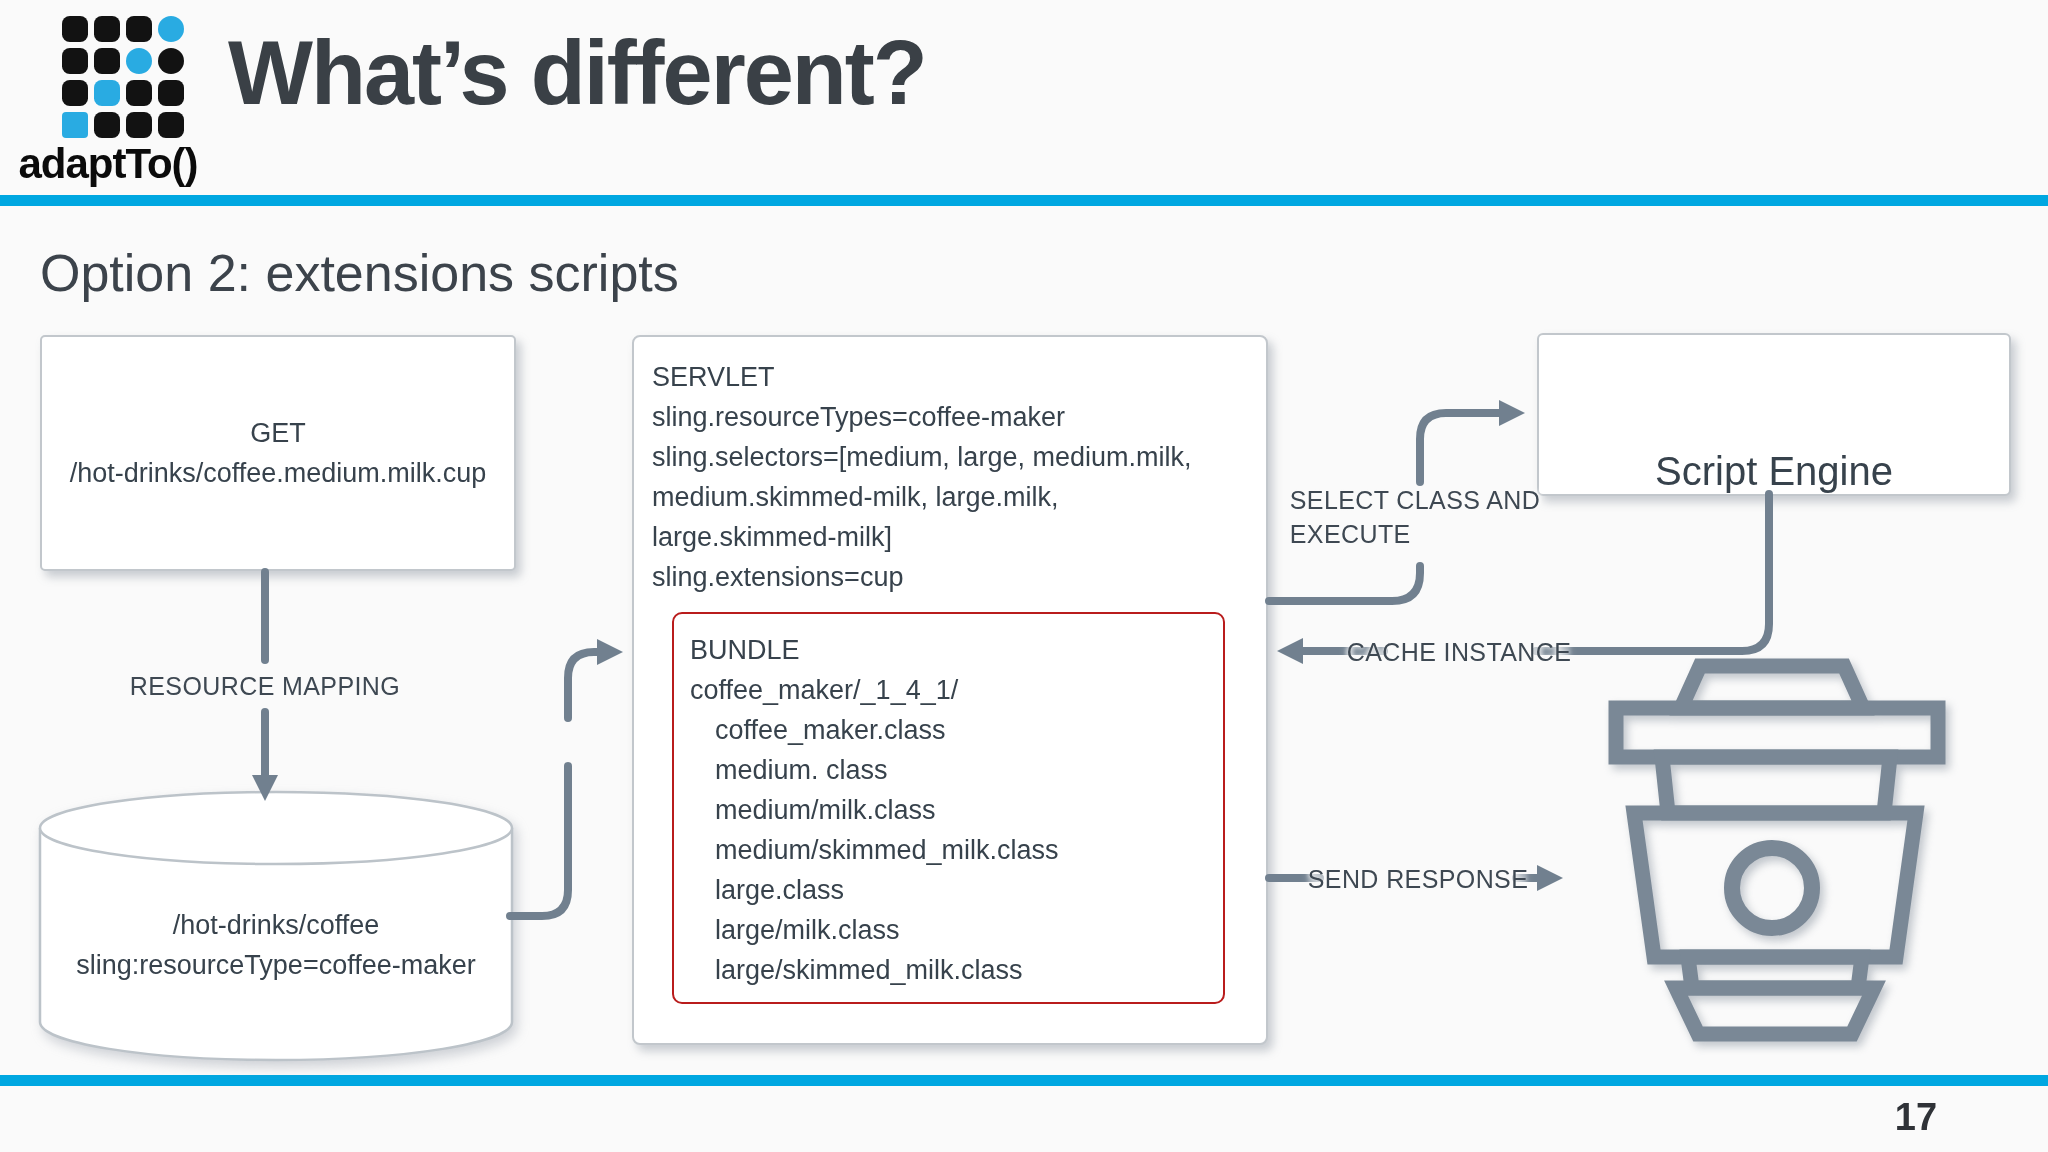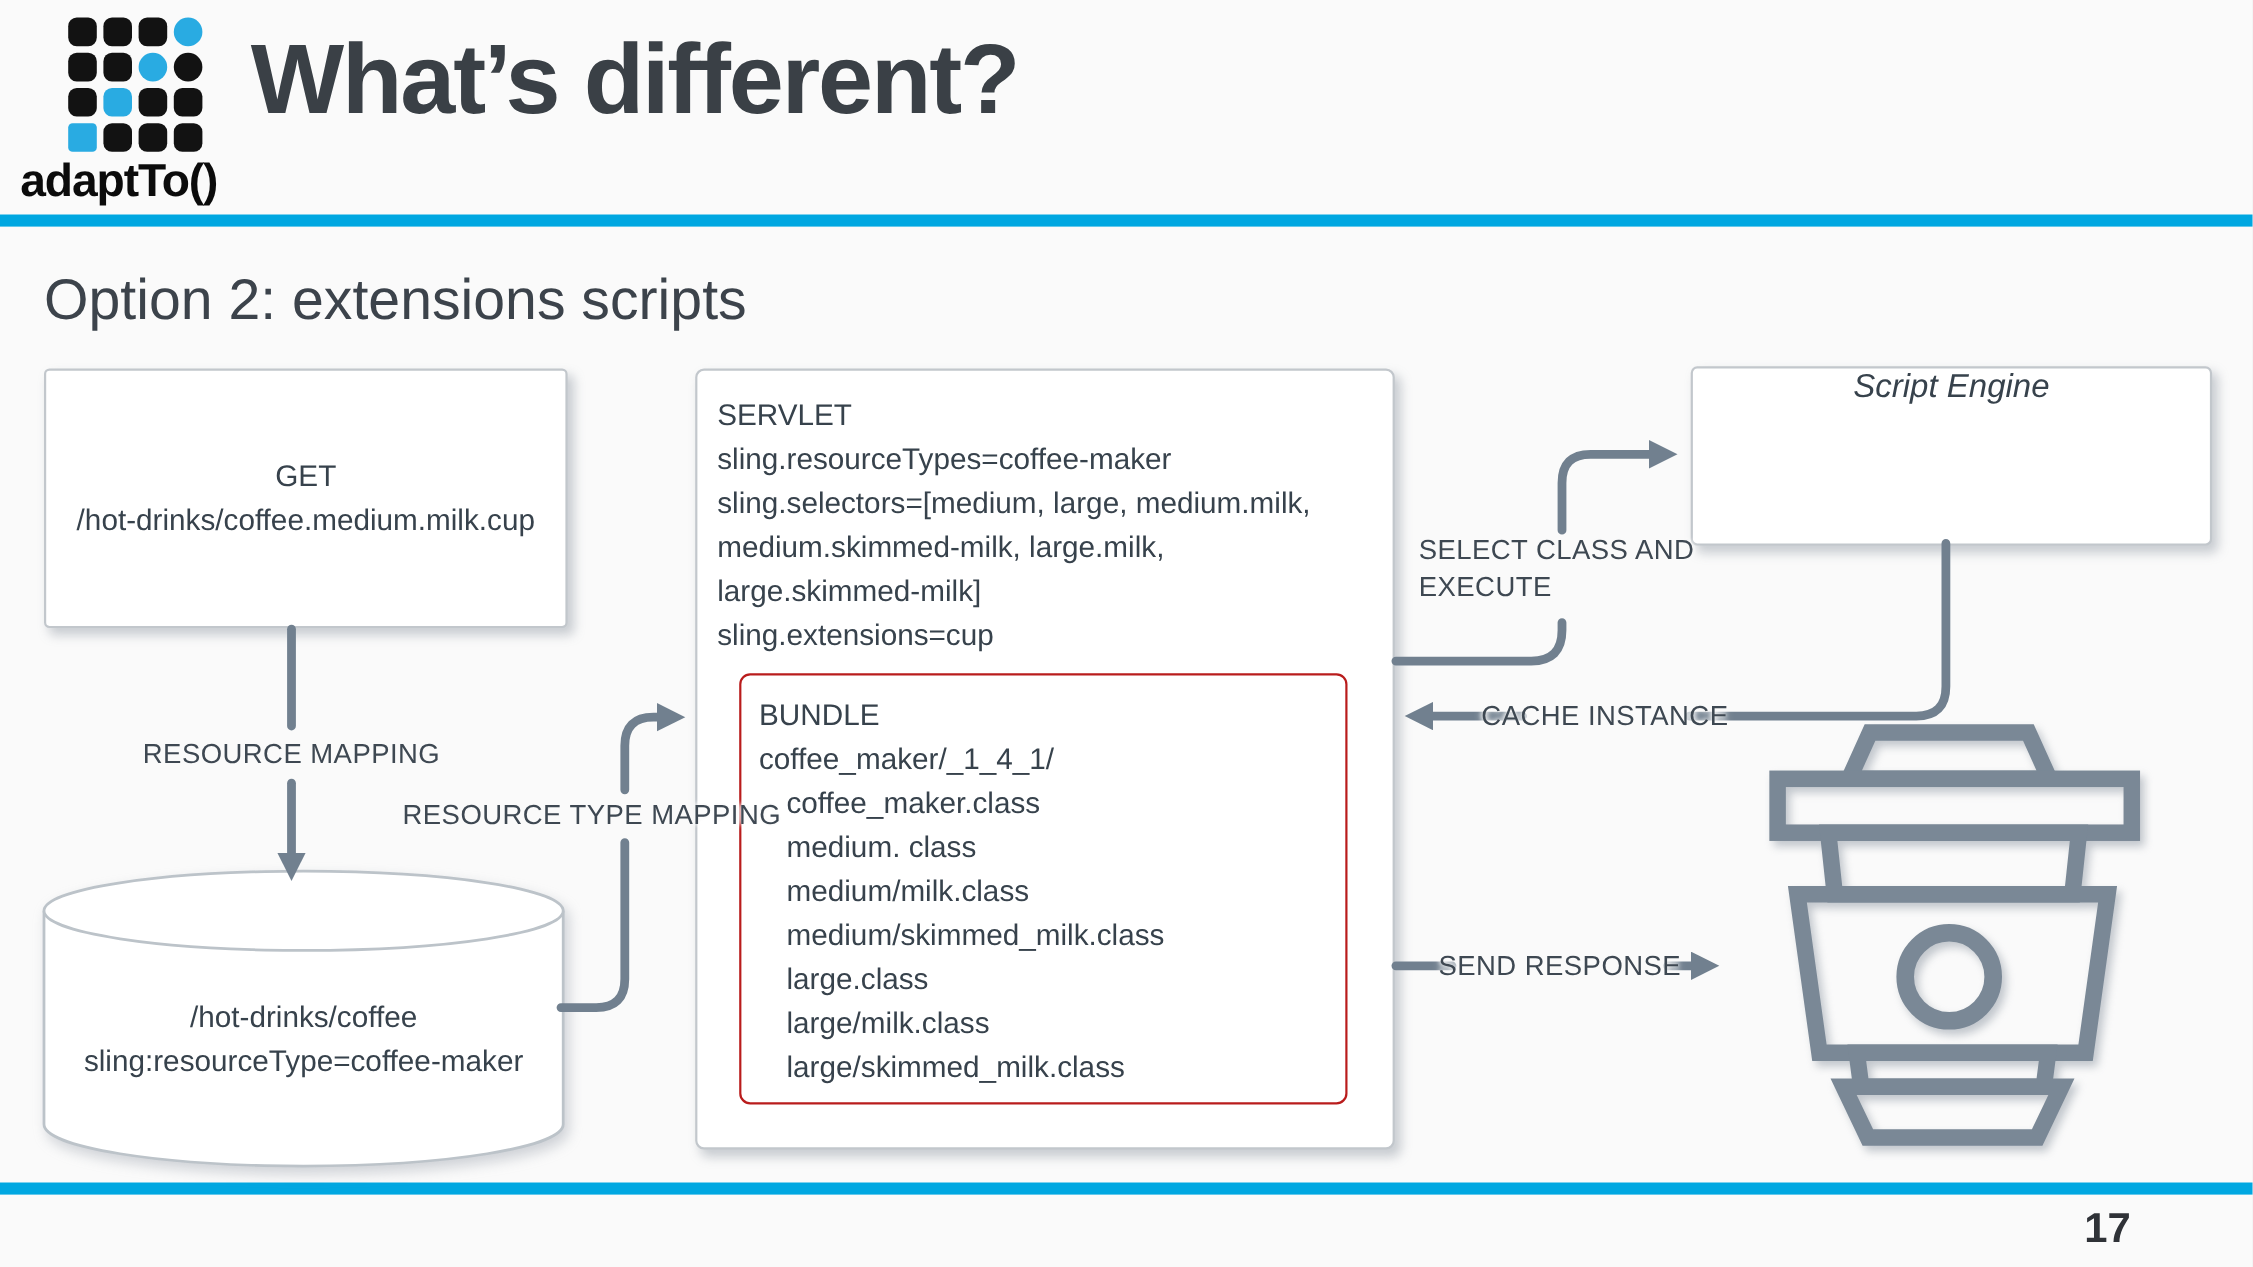--- a/index.html
+++ b/index.html
@@ -32,21 +32,21 @@
     font-size:27px;line-height:40px;text-align:center;}
   #get-box .path{width:420px;word-break:break-all;}
   #servlet-box{left:632px;top:335px;width:636px;height:710px;border-radius:8px;
     box-sizing:border-box;padding:20px 20px 0 18px;font-size:27px;line-height:40px;}
   #bundle-box{position:absolute;left:672px;top:612px;width:553px;height:392px;
     background:#ffffff;border:2px solid #b91c1c;border-radius:10px;z-index:1;
     box-sizing:border-box;padding-top:16px;font-size:27px;line-height:40px;color:#37424C;}
   #bundle-box .b-line{padding-left:16px;}
   #bundle-box .b-class{padding-left:41px;}
   #script-box{left:1537px;top:333px;width:470px;height:159px;border-radius:6px;
-    display:flex;justify-content:center;align-items:flex-start;font-size:30px;font-style:italic;}
+    display:flex;justify-content:center;align-items:flex-end;font-size:40px;}
   
   #cyl-text{position:absolute;left:40px;top:905px;width:472px;text-align:center;
     font-size:27px;line-height:40px;color:#37424C;z-index:3;}
   
   .conn-label{position:absolute;transform:translate(-50%,-50%);white-space:nowrap;
     font-size:25px;color:#3E4852;letter-spacing:0.4px;z-index:3;
     text-shadow:0 0 5px #fafafa,0 0 5px #fafafa,0 0 8px #fafafa;}
   #lbl-select{text-align:left;line-height:34px;}
   
   #diagram-svg{position:absolute;left:0;top:0;z-index:2;}
@@ -154,21 +154,20 @@
       <rect x="1616" y="708" width="322" height="49"></rect>
       <polygon points="1662,757 1890,757 1884,813 1668,813"></polygon>
       <polygon points="1634,813 1916,813 1896,957 1654,957"></polygon>
       <polygon points="1688,957 1862,957 1858,988 1692,988"></polygon>
       <polygon points="1676,988 1874,988 1852,1034 1698,1034"></polygon>
       <circle cx="1772" cy="888" r="40" stroke-width="16"></circle>
     </g>
   </svg>
 
   <div class="conn-label" style="left:265px;top:686px;">RESOURCE MAPPING</div>
-  <div class="conn-label" style="left:538px;top:742px;">RESOURCE TYPE MAPPING</div>
   <div id="lbl-select" class="conn-label" style="left:1415px;top:517px;">
     <div>SELECT CLASS AND</div>
     <div>EXECUTE</div>
   </div>
   <div class="conn-label" style="left:1459px;top:652px;">CACHE INSTANCE</div>
   <div class="conn-label" style="left:1418px;top:879px;">SEND RESPONSE</div>
 
   <div id="rule-bottom" class="blue-rule"></div>
   <div id="page-number">17</div>
 

